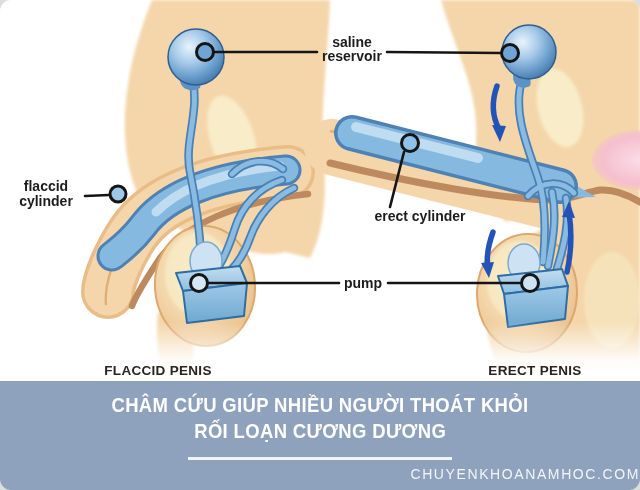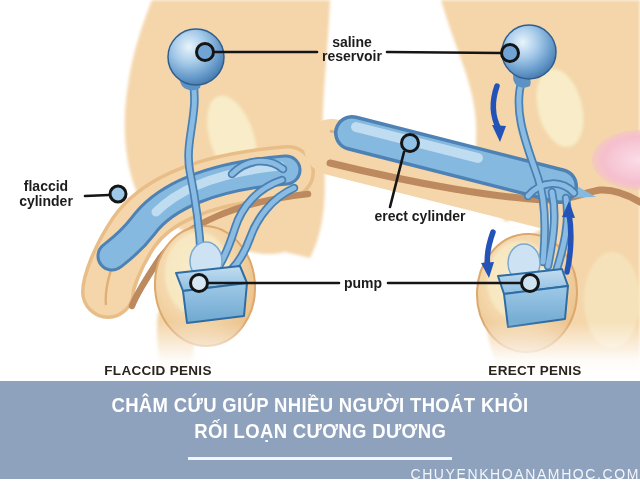--- a/index.html
+++ b/index.html
@@ -1,36 +1,37 @@
 <!DOCTYPE html>
 <html style="--background: #ffffff; --banner-bg: #8fa2bd; --banner-text: #ffffff; --divider: #f2f5f9; --skin: #f4d6aa; --skin-shadow: #e9bd87; --skin-outline: #dca86e; --cream-highlight: #f8edc8; --implant-blue: #85b9e0; --implant-blue-dark: #4e82b4; --implant-blue-light: #c7e0f2; --tube-blue: #8abbe2; --tube-outline: #4a80b2; --corpus-brown: #bc8a5e; --arrow-blue: #2453b8; --label-text: #1c1c1c; --callout-line: #151515; --caption-text: #2a241d; --pink-tissue: #f5bfce;"><head>
 <meta charset="utf-8">
 <style>
   html,body { margin:0; padding:0; background:#dddddd; }
   .stage {
     position:relative; width:640px; height:490px; margin:0 auto;
     background:var(--background,#fff); overflow:hidden;
     font-family:"Liberation Sans", sans-serif;
+    border-radius:11px;
   }
   .illustration { position:absolute; top:0; left:0; }
   svg text {
     font-family:"Liberation Sans", sans-serif;
     fill:var(--label-text,#1c1c1c);
   }
   .dlabel { font-size:14px; font-weight:bold; }
   .caption { font-size:13.5px; font-weight:bold; letter-spacing:.3px; fill:var(--caption-text,#2a241d); }
   .callout-line { stroke:var(--callout-line,#151515); stroke-width:2.6; stroke-linecap:round; }
   .ring { stroke:var(--callout-line,#151515); stroke-width:3; }
   .tube-o { fill:none; stroke:var(--tube-outline,#4a80b2); stroke-width:8.5; stroke-linecap:round; }
   .tube-i { fill:none; stroke:var(--tube-blue,#8abbe2); stroke-width:5; stroke-linecap:round; }
   .arrow { fill:none; stroke:var(--arrow-blue,#2453b8); stroke-width:5.5; stroke-linecap:round; }
   .arrow-head { fill:var(--arrow-blue,#2453b8); }
 
   .banner {
-    position:absolute; left:0; top:381px; width:640px; height:98px;
+    position:absolute; left:0; top:381px; width:640px; height:109px;
     background:var(--banner-bg,#8fa2bd); color:var(--banner-text,#fff);
     text-align:center;
   }
   .banner-heading { padding-top:11px; font-weight:bold; font-size:21px; line-height:26px; }
   .condense { display:inline-block; transform:scaleX(.88); transform-origin:50% 50%; white-space:nowrap; letter-spacing:.4px; }
   .banner-divider {
     width:264px; height:3px; margin:13px auto 0 auto;
     background:var(--divider,#f2f5f9);
   }
   .website {

